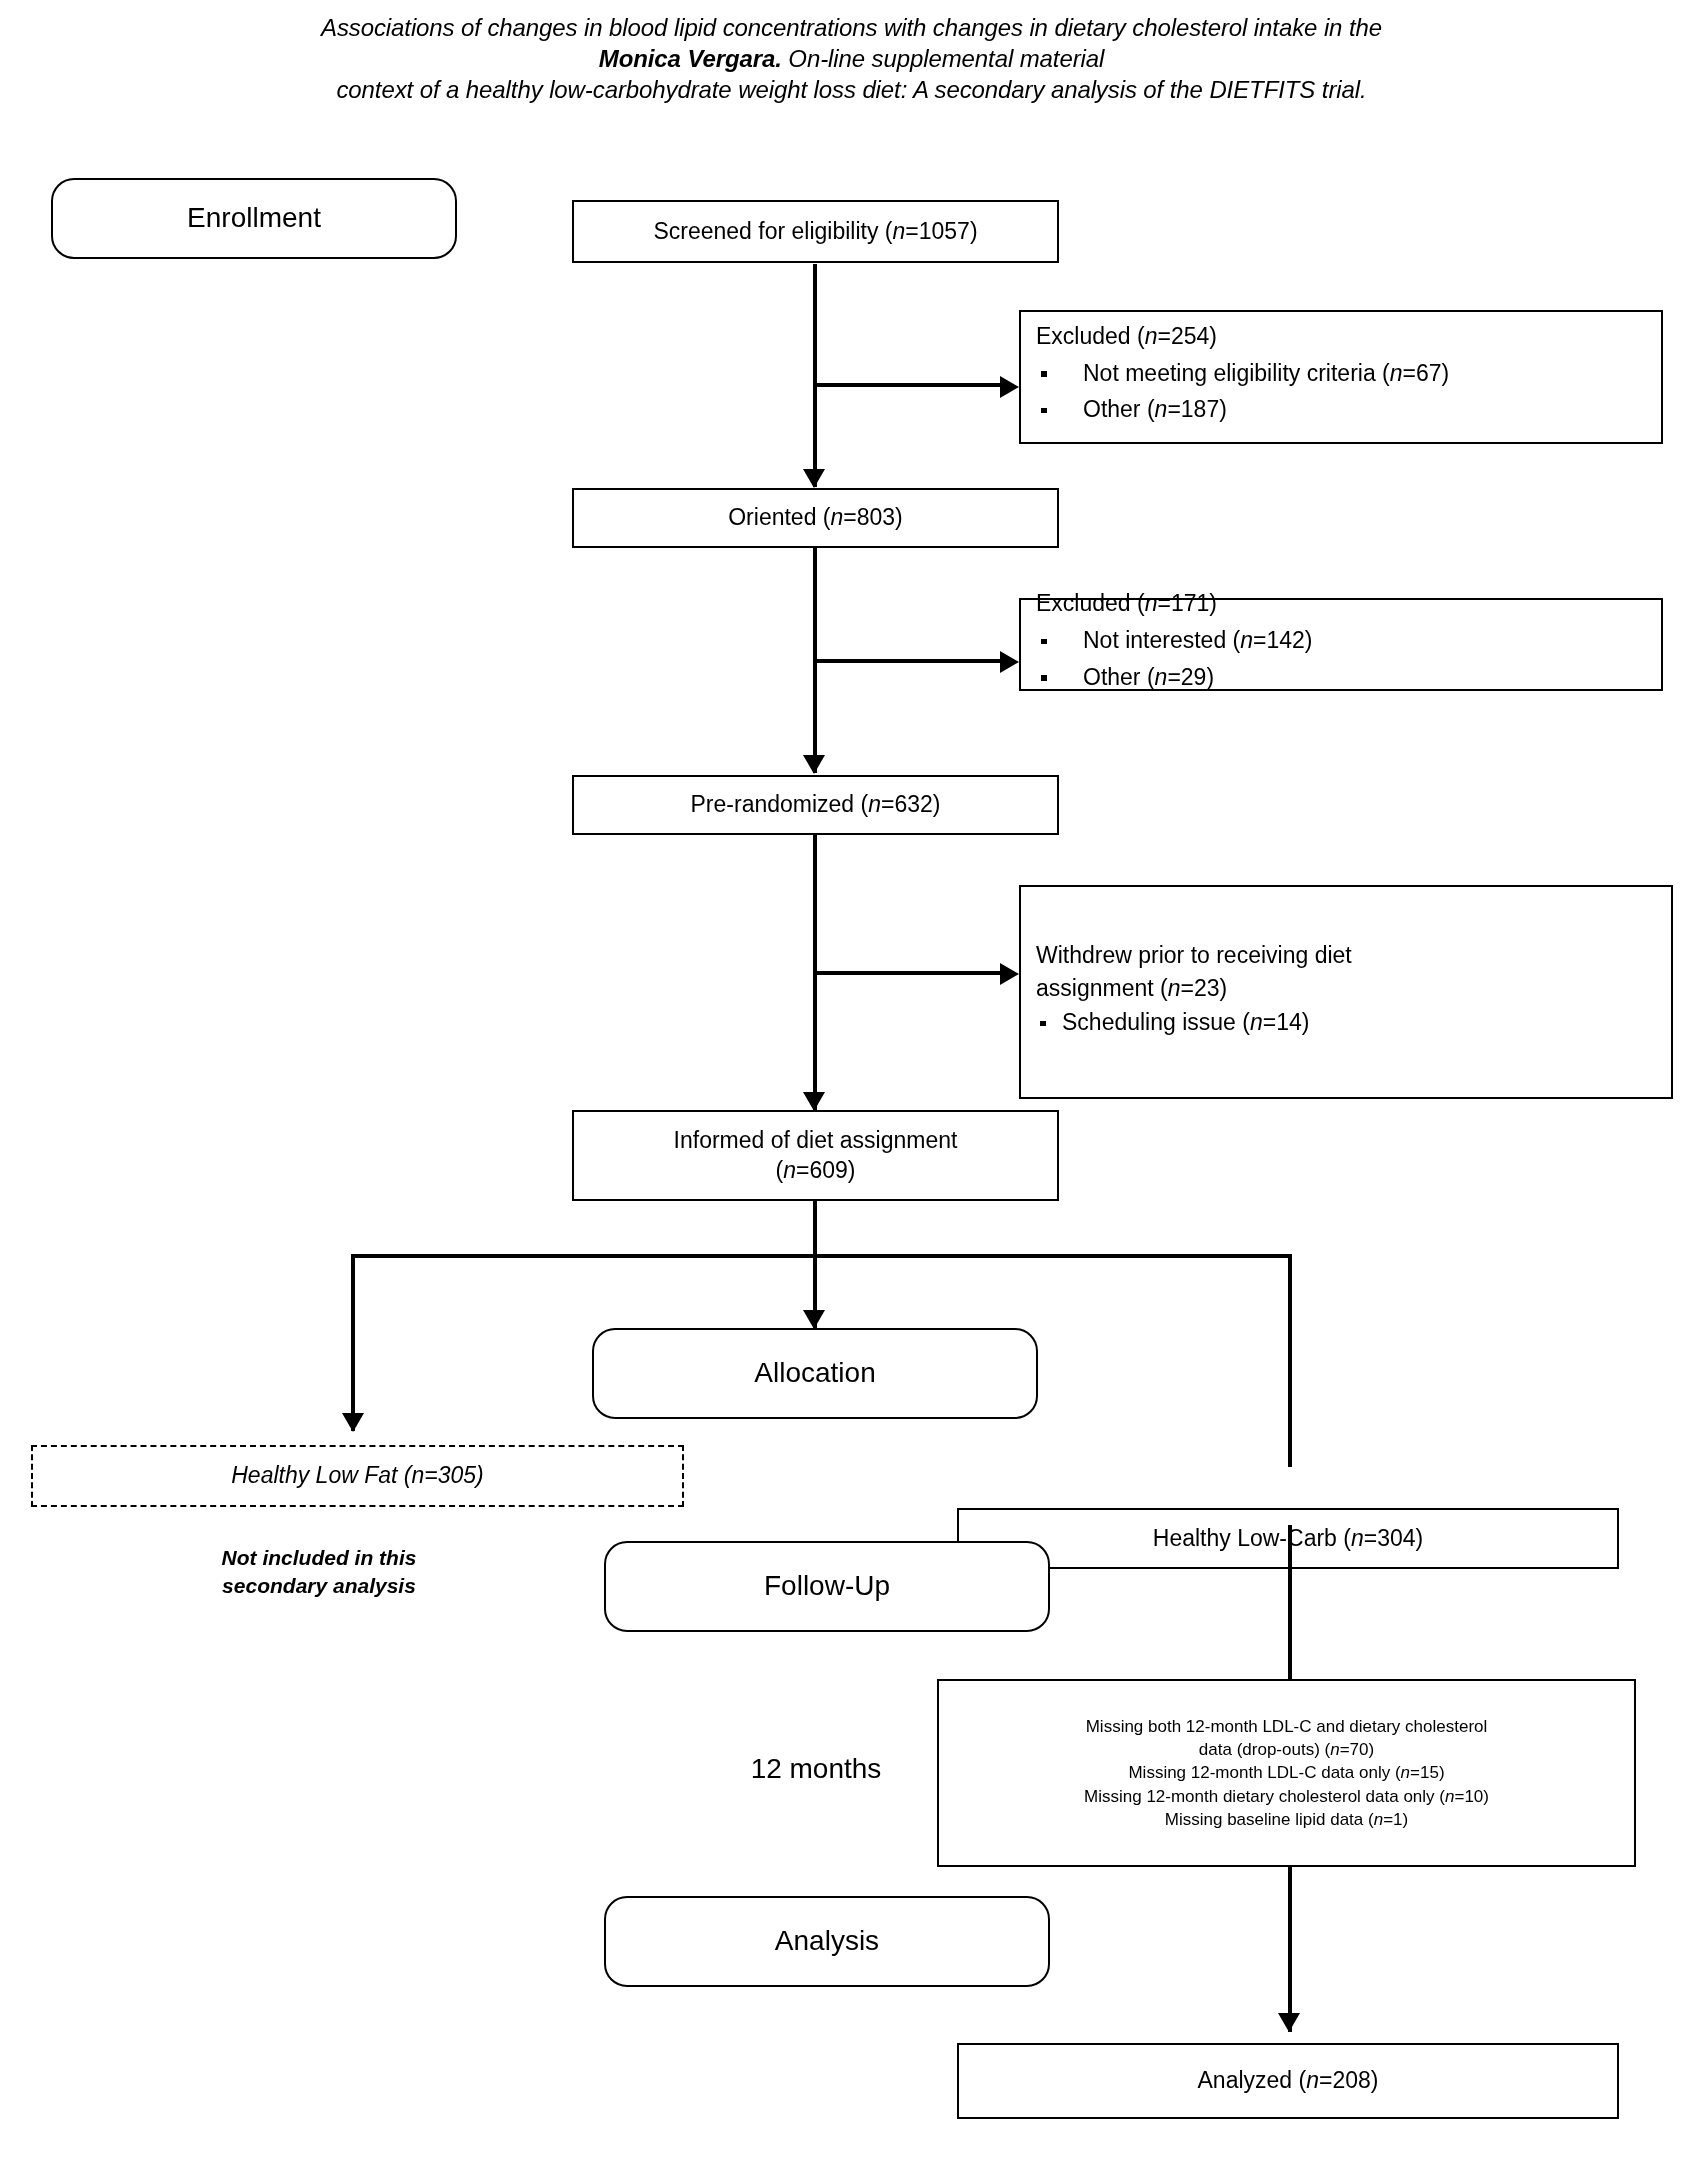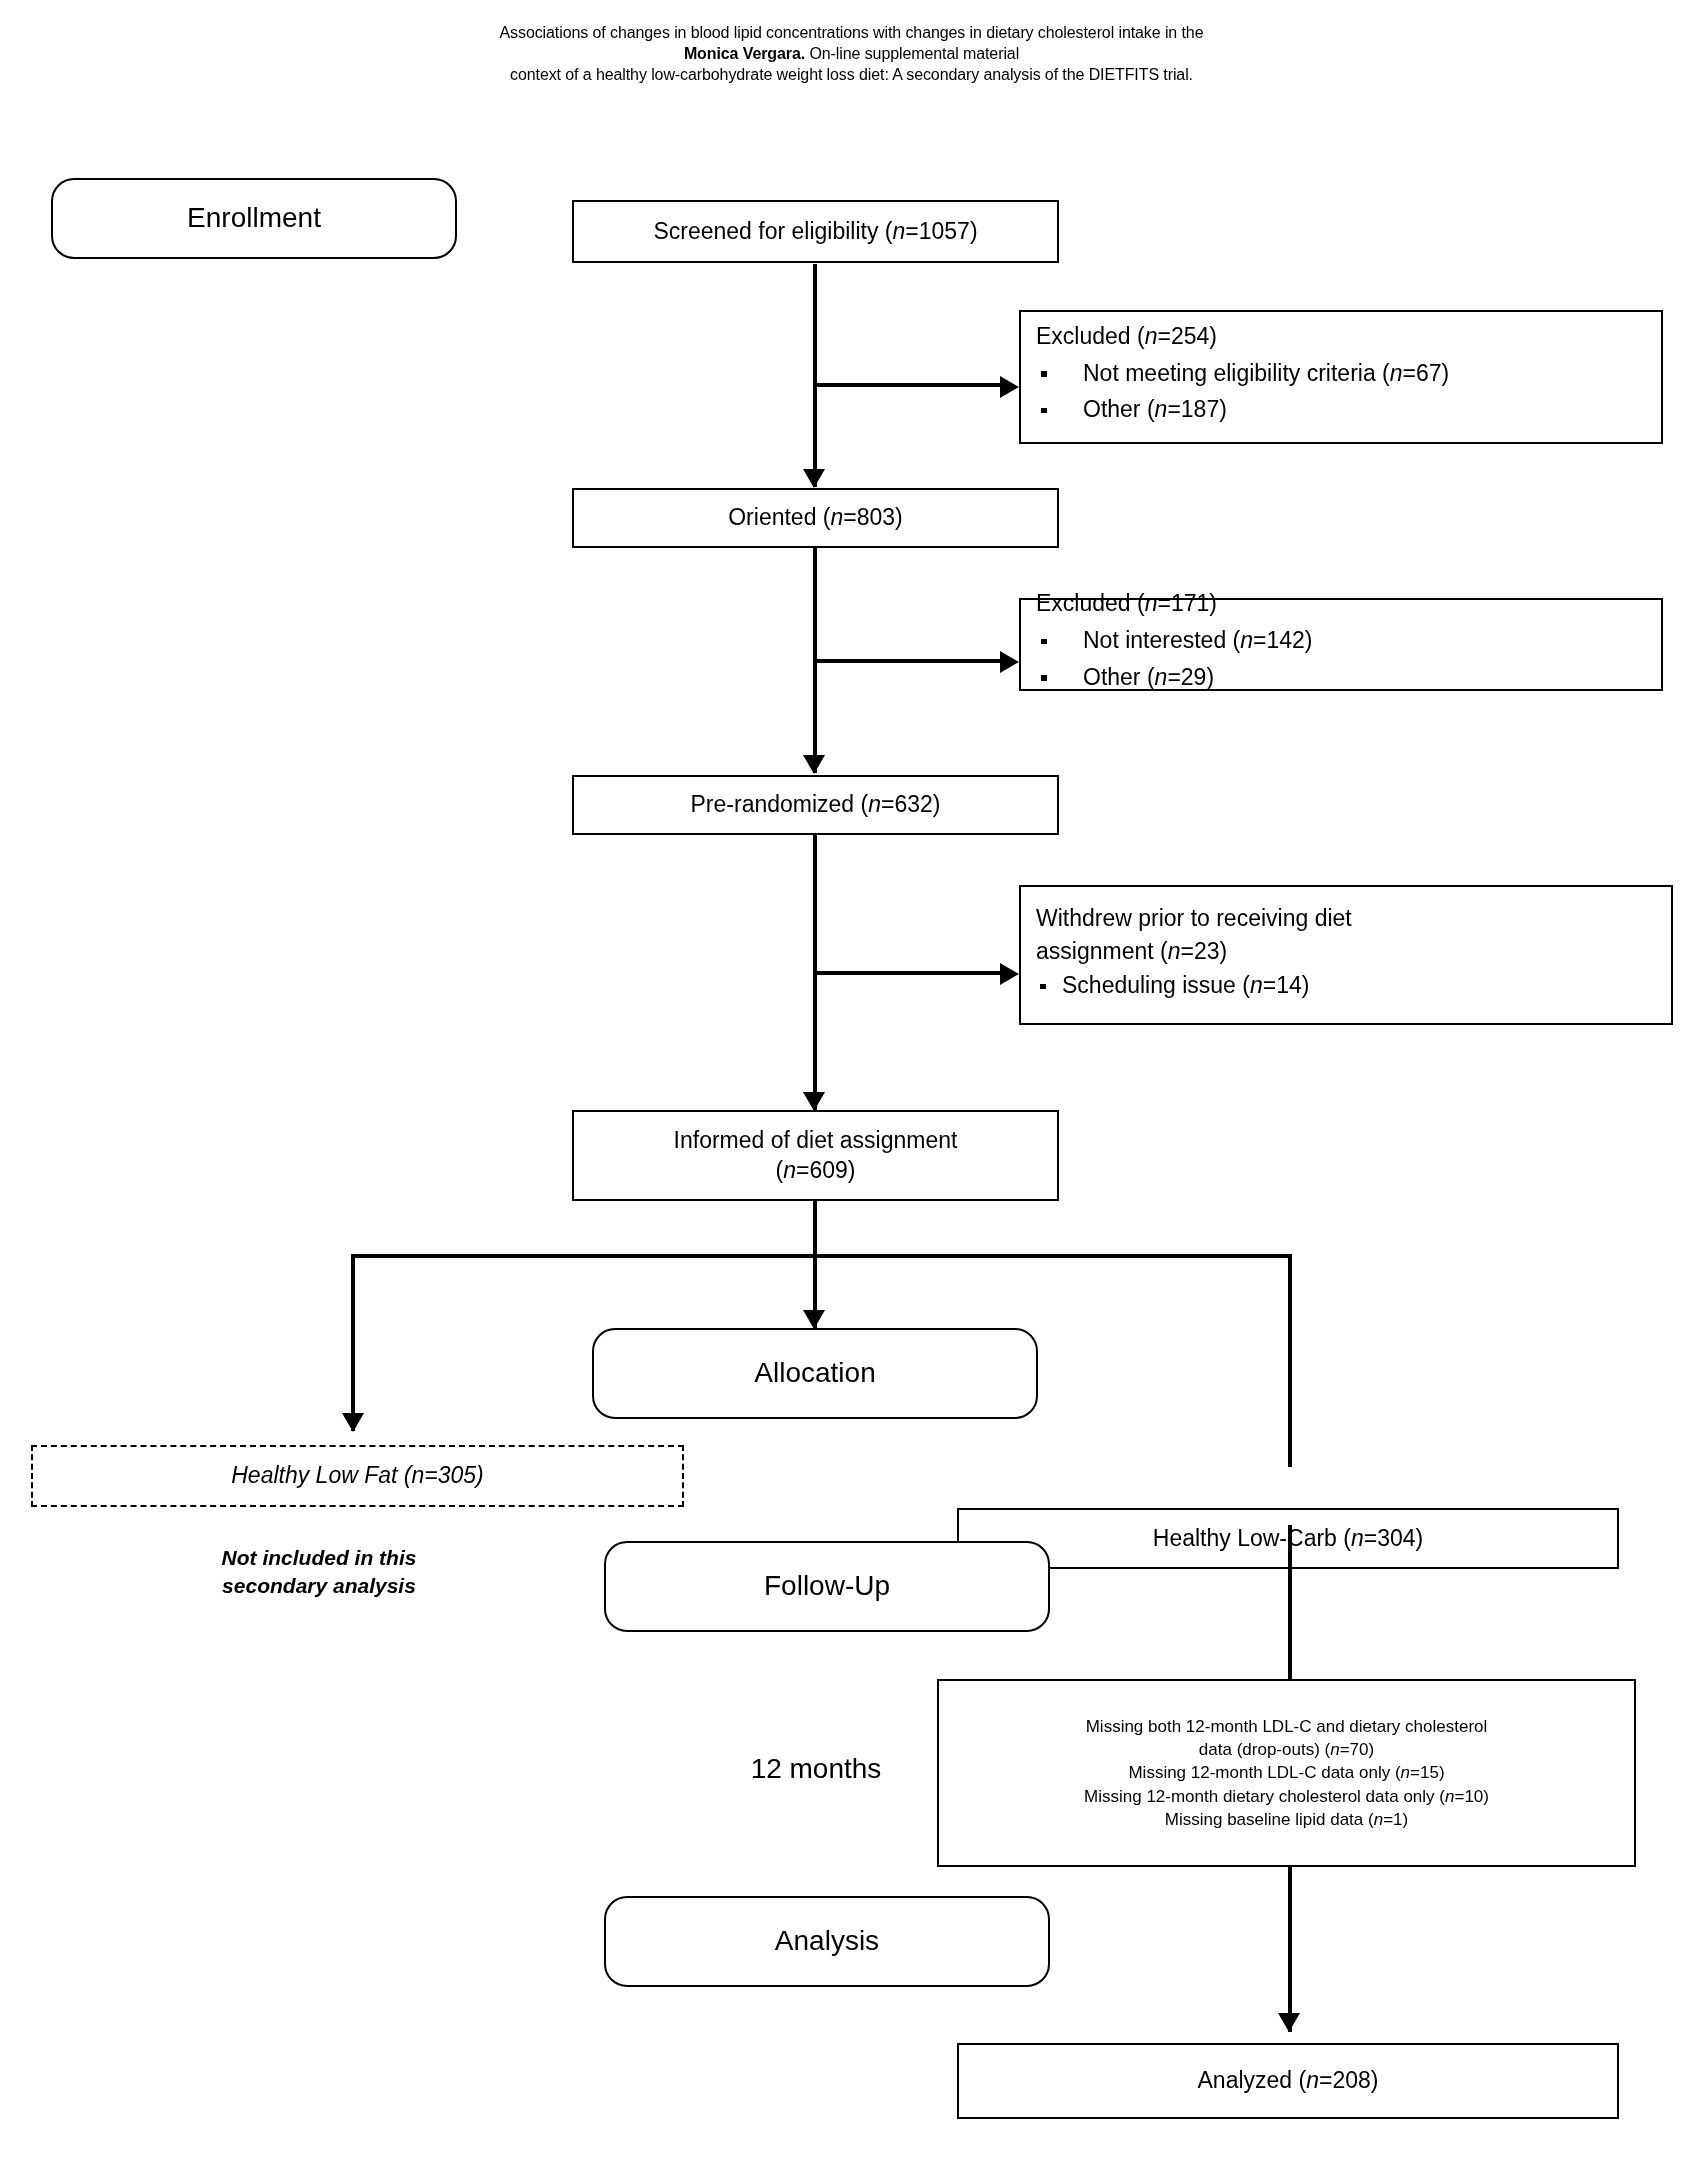--- a/index.html
+++ b/index.html
@@ -10,25 +10,26 @@
     position:relative;
     width:1701px;
     height:2161px;
     background:#fff;
     overflow:hidden;
   }
 
   
   #header{
     position:absolute;
-    left:152px; top:23px; width:1399px;
+    left:152px; top:12px; width:1399px;
     text-align:center;
-    font-size:16px;
+    font-size:24px;
     line-height:1.30;
     letter-spacing:-0.1px;
+    font-style:italic;
   }
   #header .ttl-line{display:block;}
   #header .author{font-weight:bold;}
 
   
   .box{
     position:absolute;
     box-sizing:border-box;
     background:#fff;
     border:2px solid #000;
@@ -172,21 +173,21 @@
 
   <div class="box" style="left:572px;top:775px;width:487px;height:60px;">
     <span class="inner">Pre-randomized (<i>n</i>=632)</span>
   </div>
 
   <div class="vl" style="left:813px;top:834px;height:276px;"></div>
   <div class="hl" style="left:813px;top:971px;width:193px;"></div>
   <div class="ar" style="left:1000px;top:963px;"></div>
   <div class="ad" style="left:803px;top:1092px;"></div>
 
-  <div class="box leftal" style="left:1019px;top:885px;width:654px;height:140px;">
+  <div class="box leftal" style="left:1019px;top:885px;width:654px;height:214px;">
     <div class="inner">
       <p class="hdline"><span>Withdrew prior to receiving diet</span></p>
       <p class="hdline"><span>assignment (<i>n</i>=23)</span></p>
       <ul class="bl tight">
         <li>Scheduling issue (<i>n</i>=14)</li>
       </ul>
     </div>
   </div>
 
   <div class="box" style="left:572px;top:1110px;width:487px;height:91px;">

